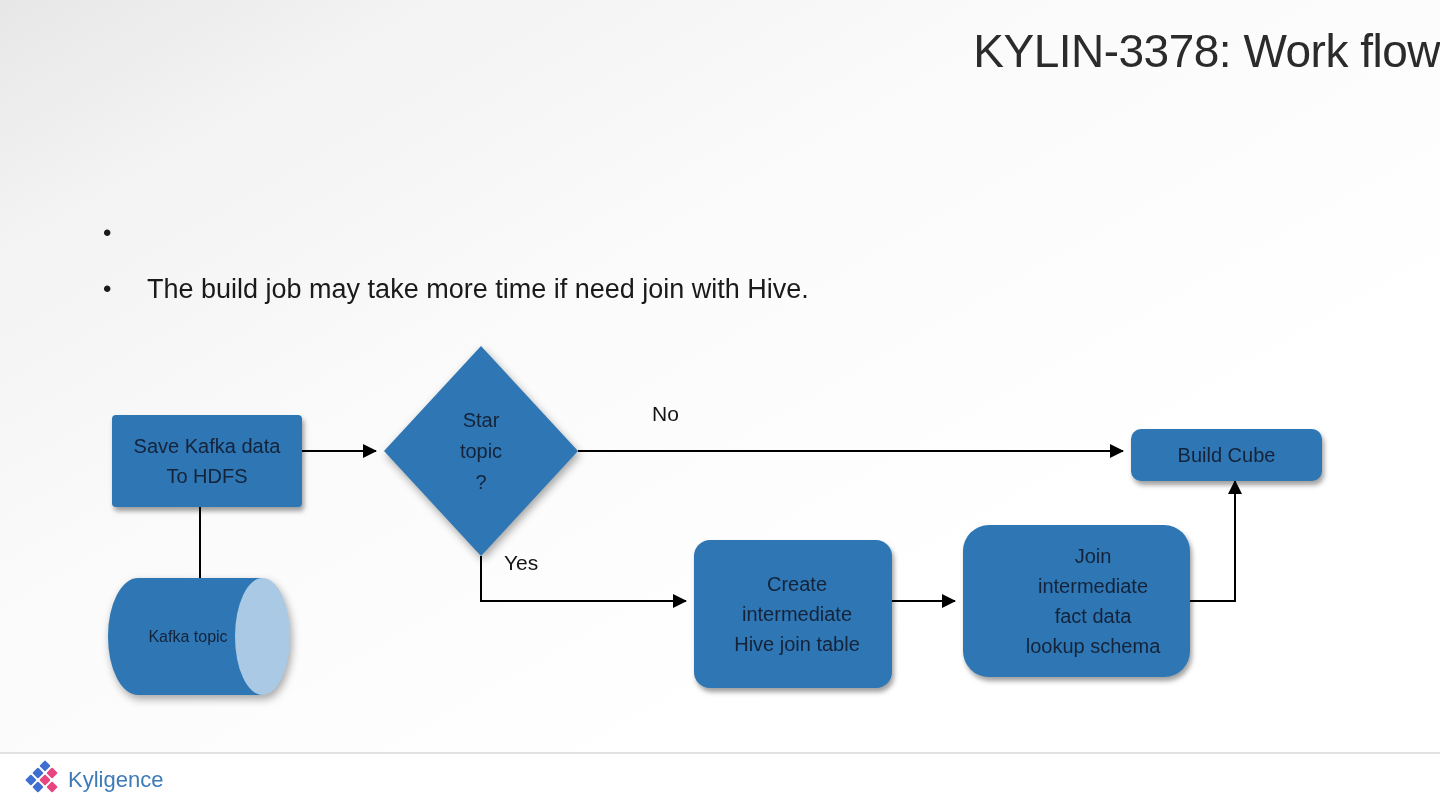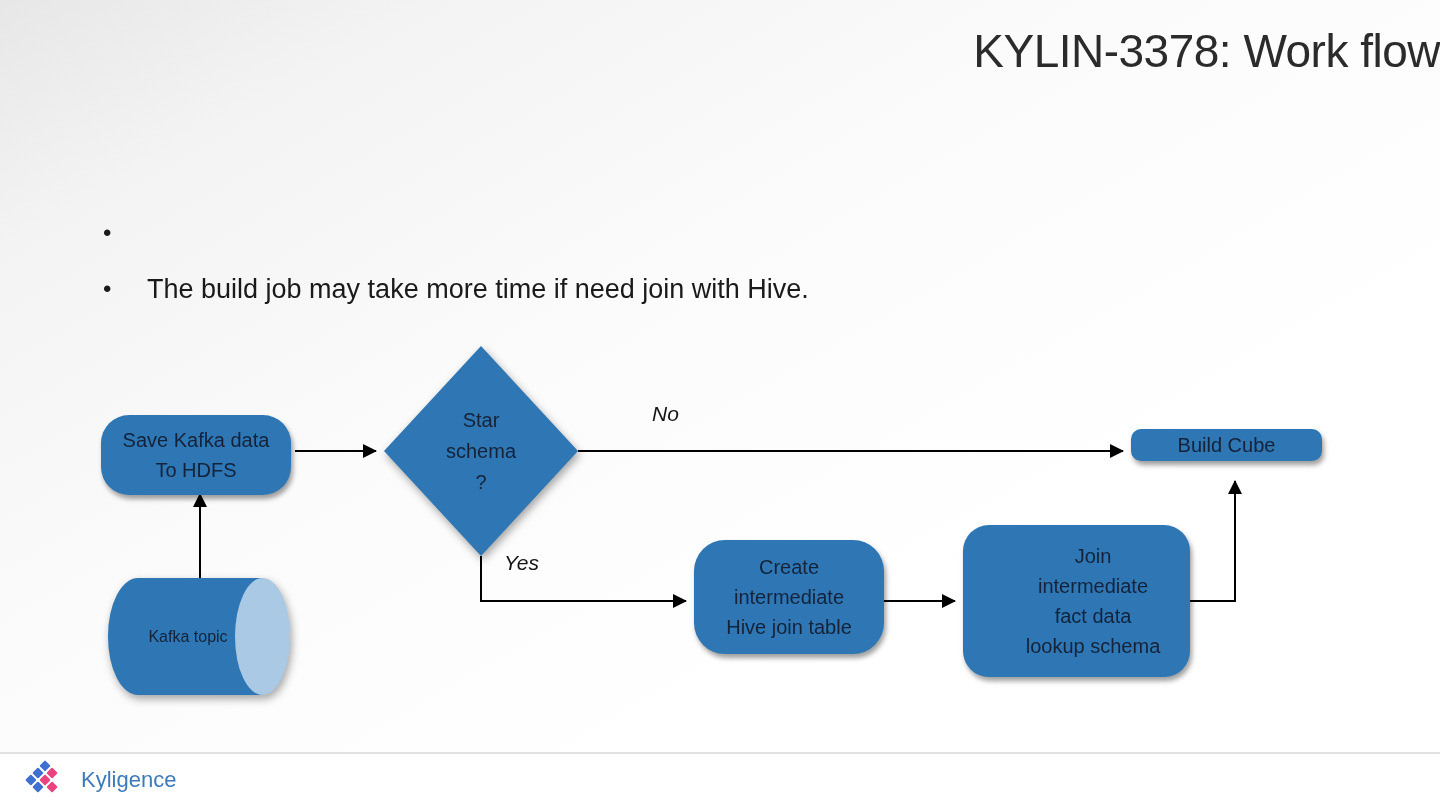--- a/index.html
+++ b/index.html
@@ -19,24 +19,24 @@
   .bullet-text { line-height:34px; }
 
   
   .node {
     position:absolute; background:#2e77b4; color:#14233a;
     display:flex; flex-direction:column; align-items:center; justify-content:center;
     text-align:center; font-size:20px; line-height:30px;
     box-shadow: 2px 4px 5px rgba(0,0,0,0.38);
   }
   .node span { display:block; }
-  .node-save   { left:101px; top:415px; width:190px; height:80px;  border-radius:28px; }
-  .node-create { left:694px; top:540px; width:190px; height:114px; border-radius:31px; }
+  .node-save   { left:112px; top:415px; width:190px; height:92px;  border-radius:4px; }
+  .node-create { left:694px; top:540px; width:190px; height:148px; border-radius:16px;padding-left:8px; }
   .node-join   { left:963px; top:525px; width:194px; height:152px; border-radius:26px;padding-left:33px; }
-  .node-build  { left:1131px; top:429px; width:191px; height:32px; border-radius:10px; }
+  .node-build  { left:1131px; top:429px; width:191px; height:52px; border-radius:10px; }
 
   .diamond-wrap {
     position:absolute; left:384px; top:346px; width:194px; height:210px;
     filter: drop-shadow(2px 4px 4px rgba(0,0,0,0.35));
   }
   .diamond-shape {
     width:100%; height:100%; background:#2e77b4;
     clip-path: polygon(50% 0, 100% 50%, 50% 100%, 0 50%);
     display:flex; flex-direction:column; align-items:center; justify-content:center;
     text-align:center; font-size:20px; line-height:31px; color:#14233a;
@@ -51,40 +51,40 @@
   }
   .cyl-cap {
     position:absolute; left:127px; top:0; width:55px; height:117px;
     border-radius:50%; background:#a9c9e4;
   }
   .cyl-label {
     position:absolute; left:0; top:0; width:160px; height:117px;
     display:flex; align-items:center; justify-content:center;
     font-size:16px; color:#14233a;
   }
-  .edge-label { position:absolute; font-size:21px; color:#141414;font-style:italic; }
+  .edge-label { position:absolute; font-size:21px; color:#141414; }
   .edge-label-no  { left:652px; top:402px; }
   .edge-label-yes { left:504px; top:551px; }
   .connectors { position:absolute; left:0; top:0; pointer-events:none; }
 
   
   .footer-divider { position:absolute; left:0; top:752px; width:100%; height:2px; background:#e1e1e1; }
   .footer { position:absolute; left:0; top:754px; width:100%; height:56px; background:#ffffff; }
   .logo { position:absolute; left:26px; top:761px; display:flex; align-items:center; }
   .logo-mark { position:relative; width:38px; height:38px; }
   .logo-grid {
     position:absolute; left:5px; top:5px; width:28px; height:28px;
     transform:rotate(45deg); display:grid;
     grid-template-columns:repeat(3,1fr); grid-template-rows:repeat(3,1fr); gap:2px;
   }
   .lg-cell { width:100%; height:100%; border-radius:1px; }
   .lg-blue { background:#3f6fd1; }
   .lg-pink { background:#e9447f; }
   .lg-none { background:transparent; }
-  .brand-text { font-size:22px; color:#3d7ab8; margin-left:17px; }
+  .brand-text { font-size:22px; color:#3d7ab8; margin-left:4px; }
   .copyright {
     position:absolute; right:12px; top:762px; text-align:right;
     font-size:11.5px; font-weight:bold; color:#4a4a4a; line-height:14px;
   }
 </style>
 </head>
 <body>
 
 <div class="slide">
 
@@ -115,21 +115,21 @@
   </svg>
 
   <div class="node node-save">
     <span>Save Kafka data</span>
     <span>To HDFS</span>
   </div>
 
   <div class="diamond-wrap">
     <div class="diamond-shape">
       <span>Star</span>
-      <span>schema</span>
+      <span>topic</span>
       <span>?</span>
     </div>
   </div>
 
   <div class="cyl-wrap">
     <div class="cyl-body"></div>
     <div class="cyl-cap"></div>
     <div class="cyl-label">Kafka topic</div>
   </div>
 

